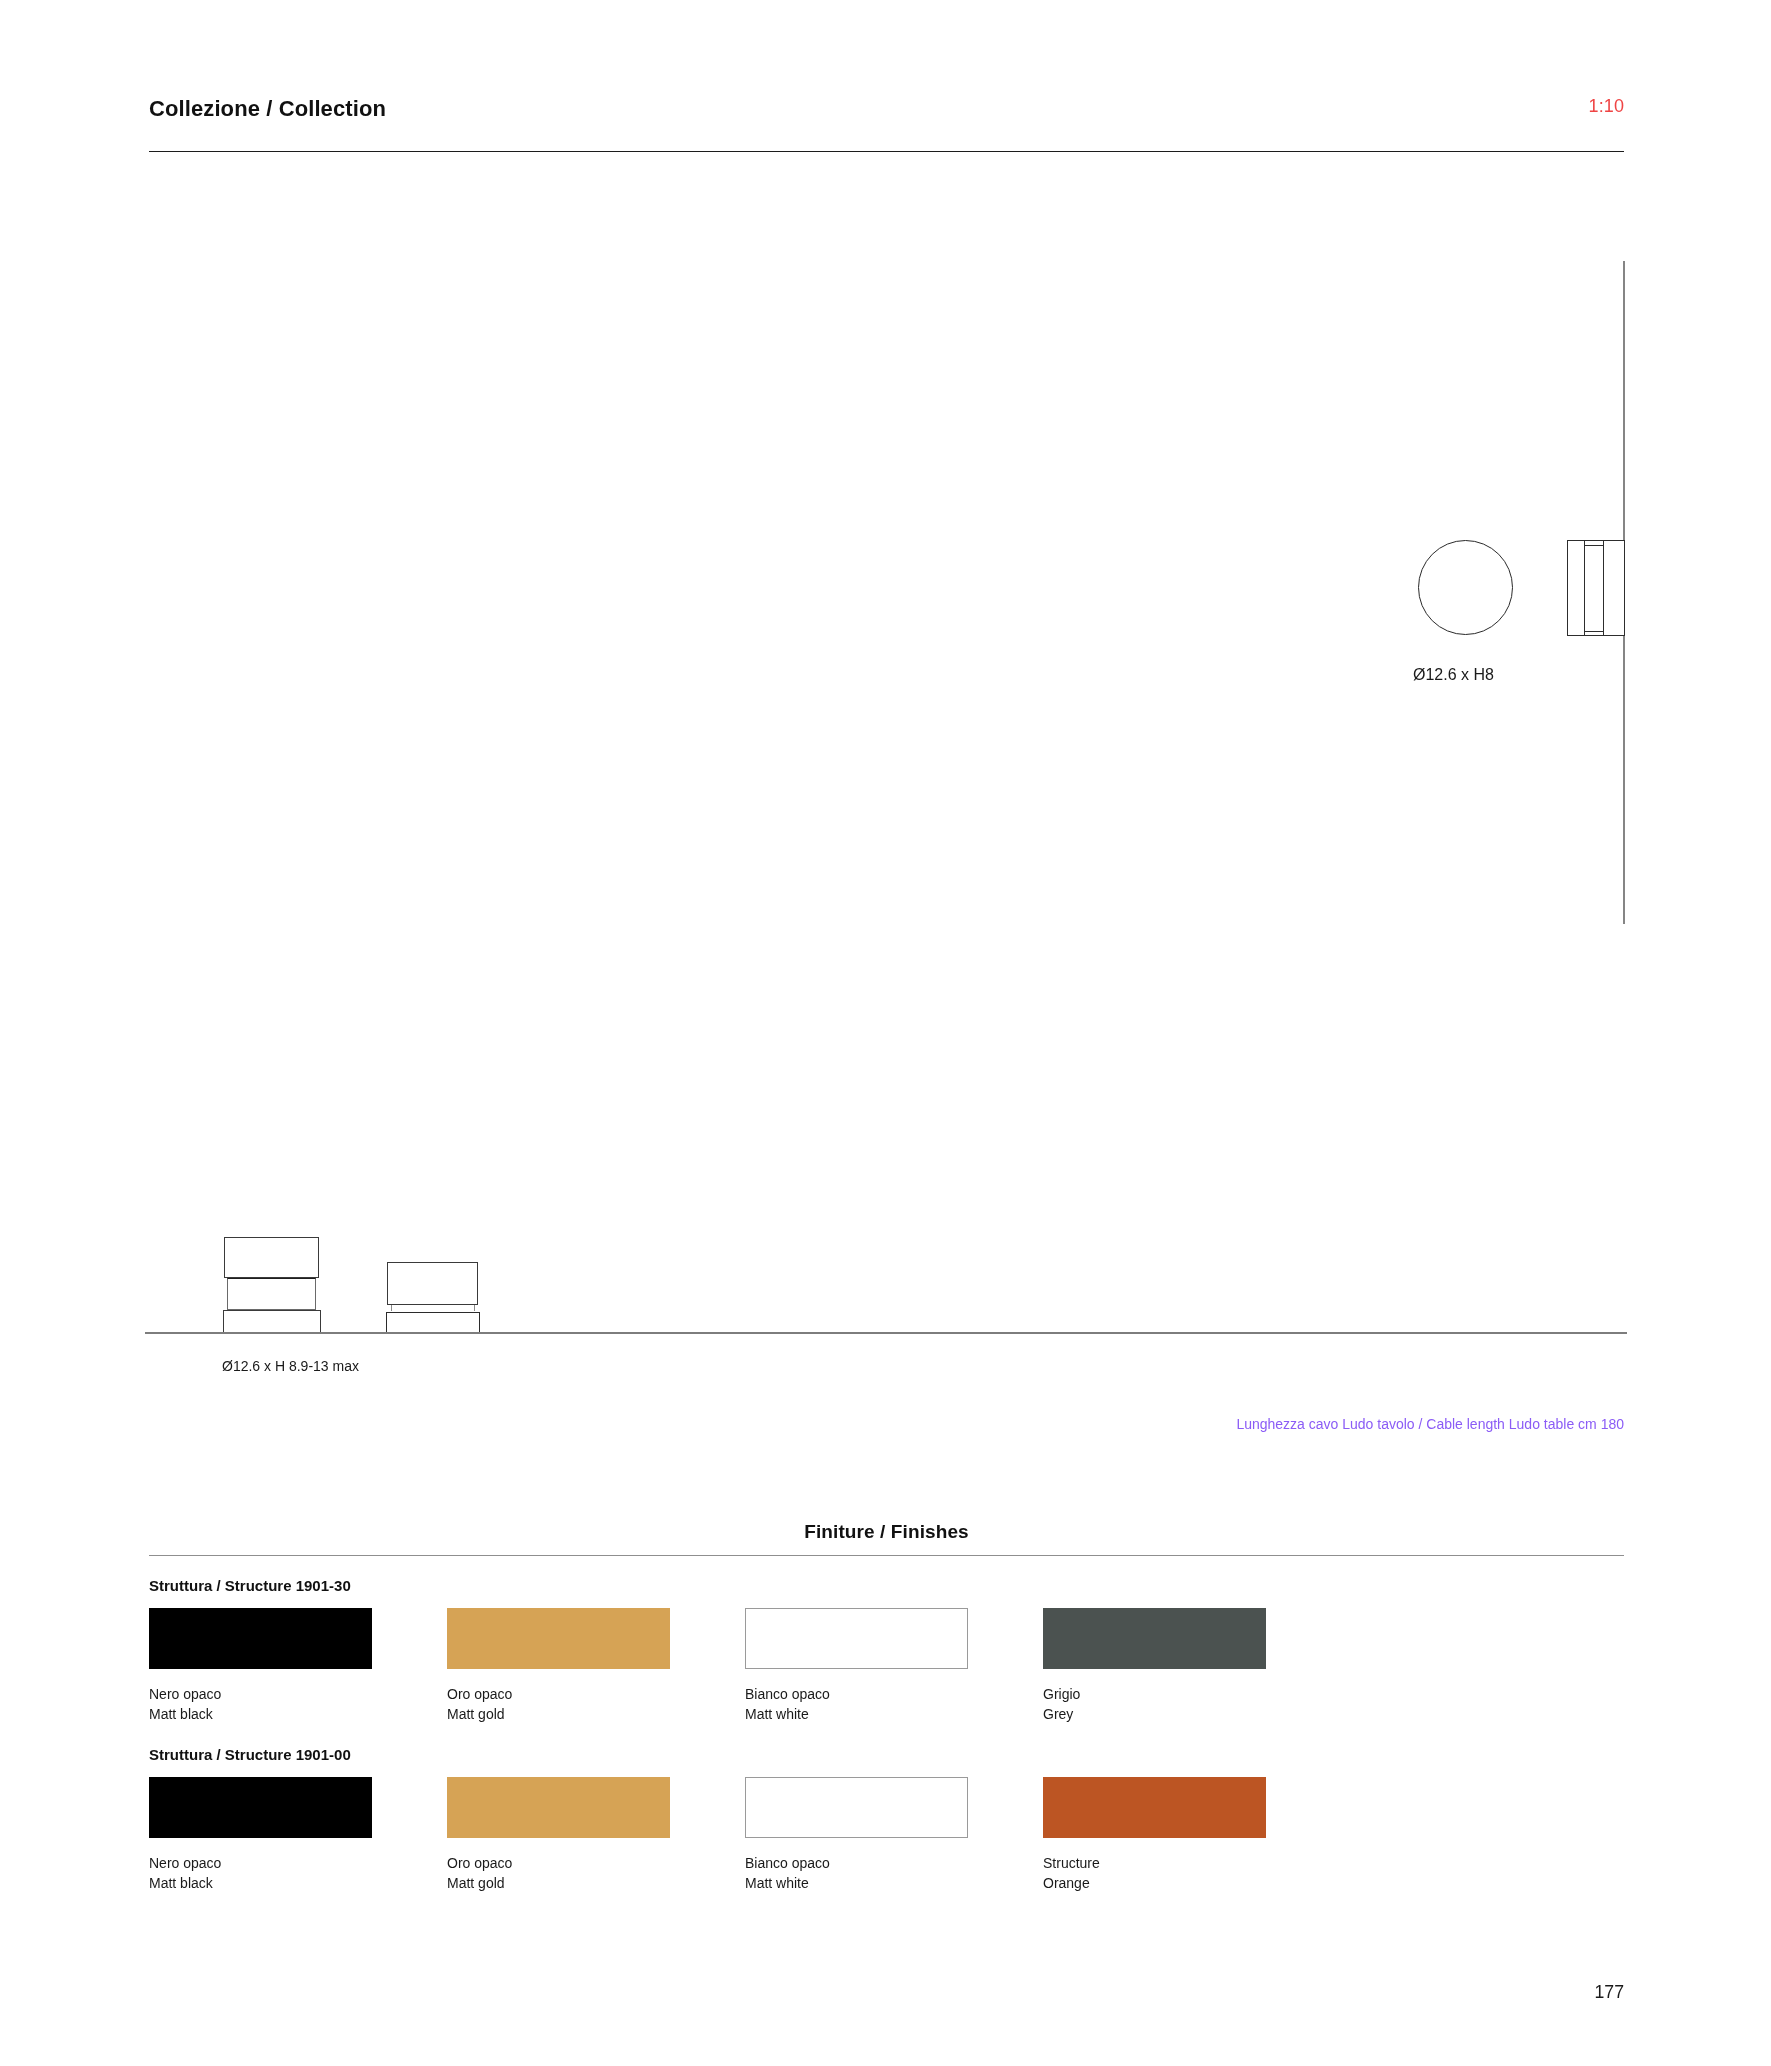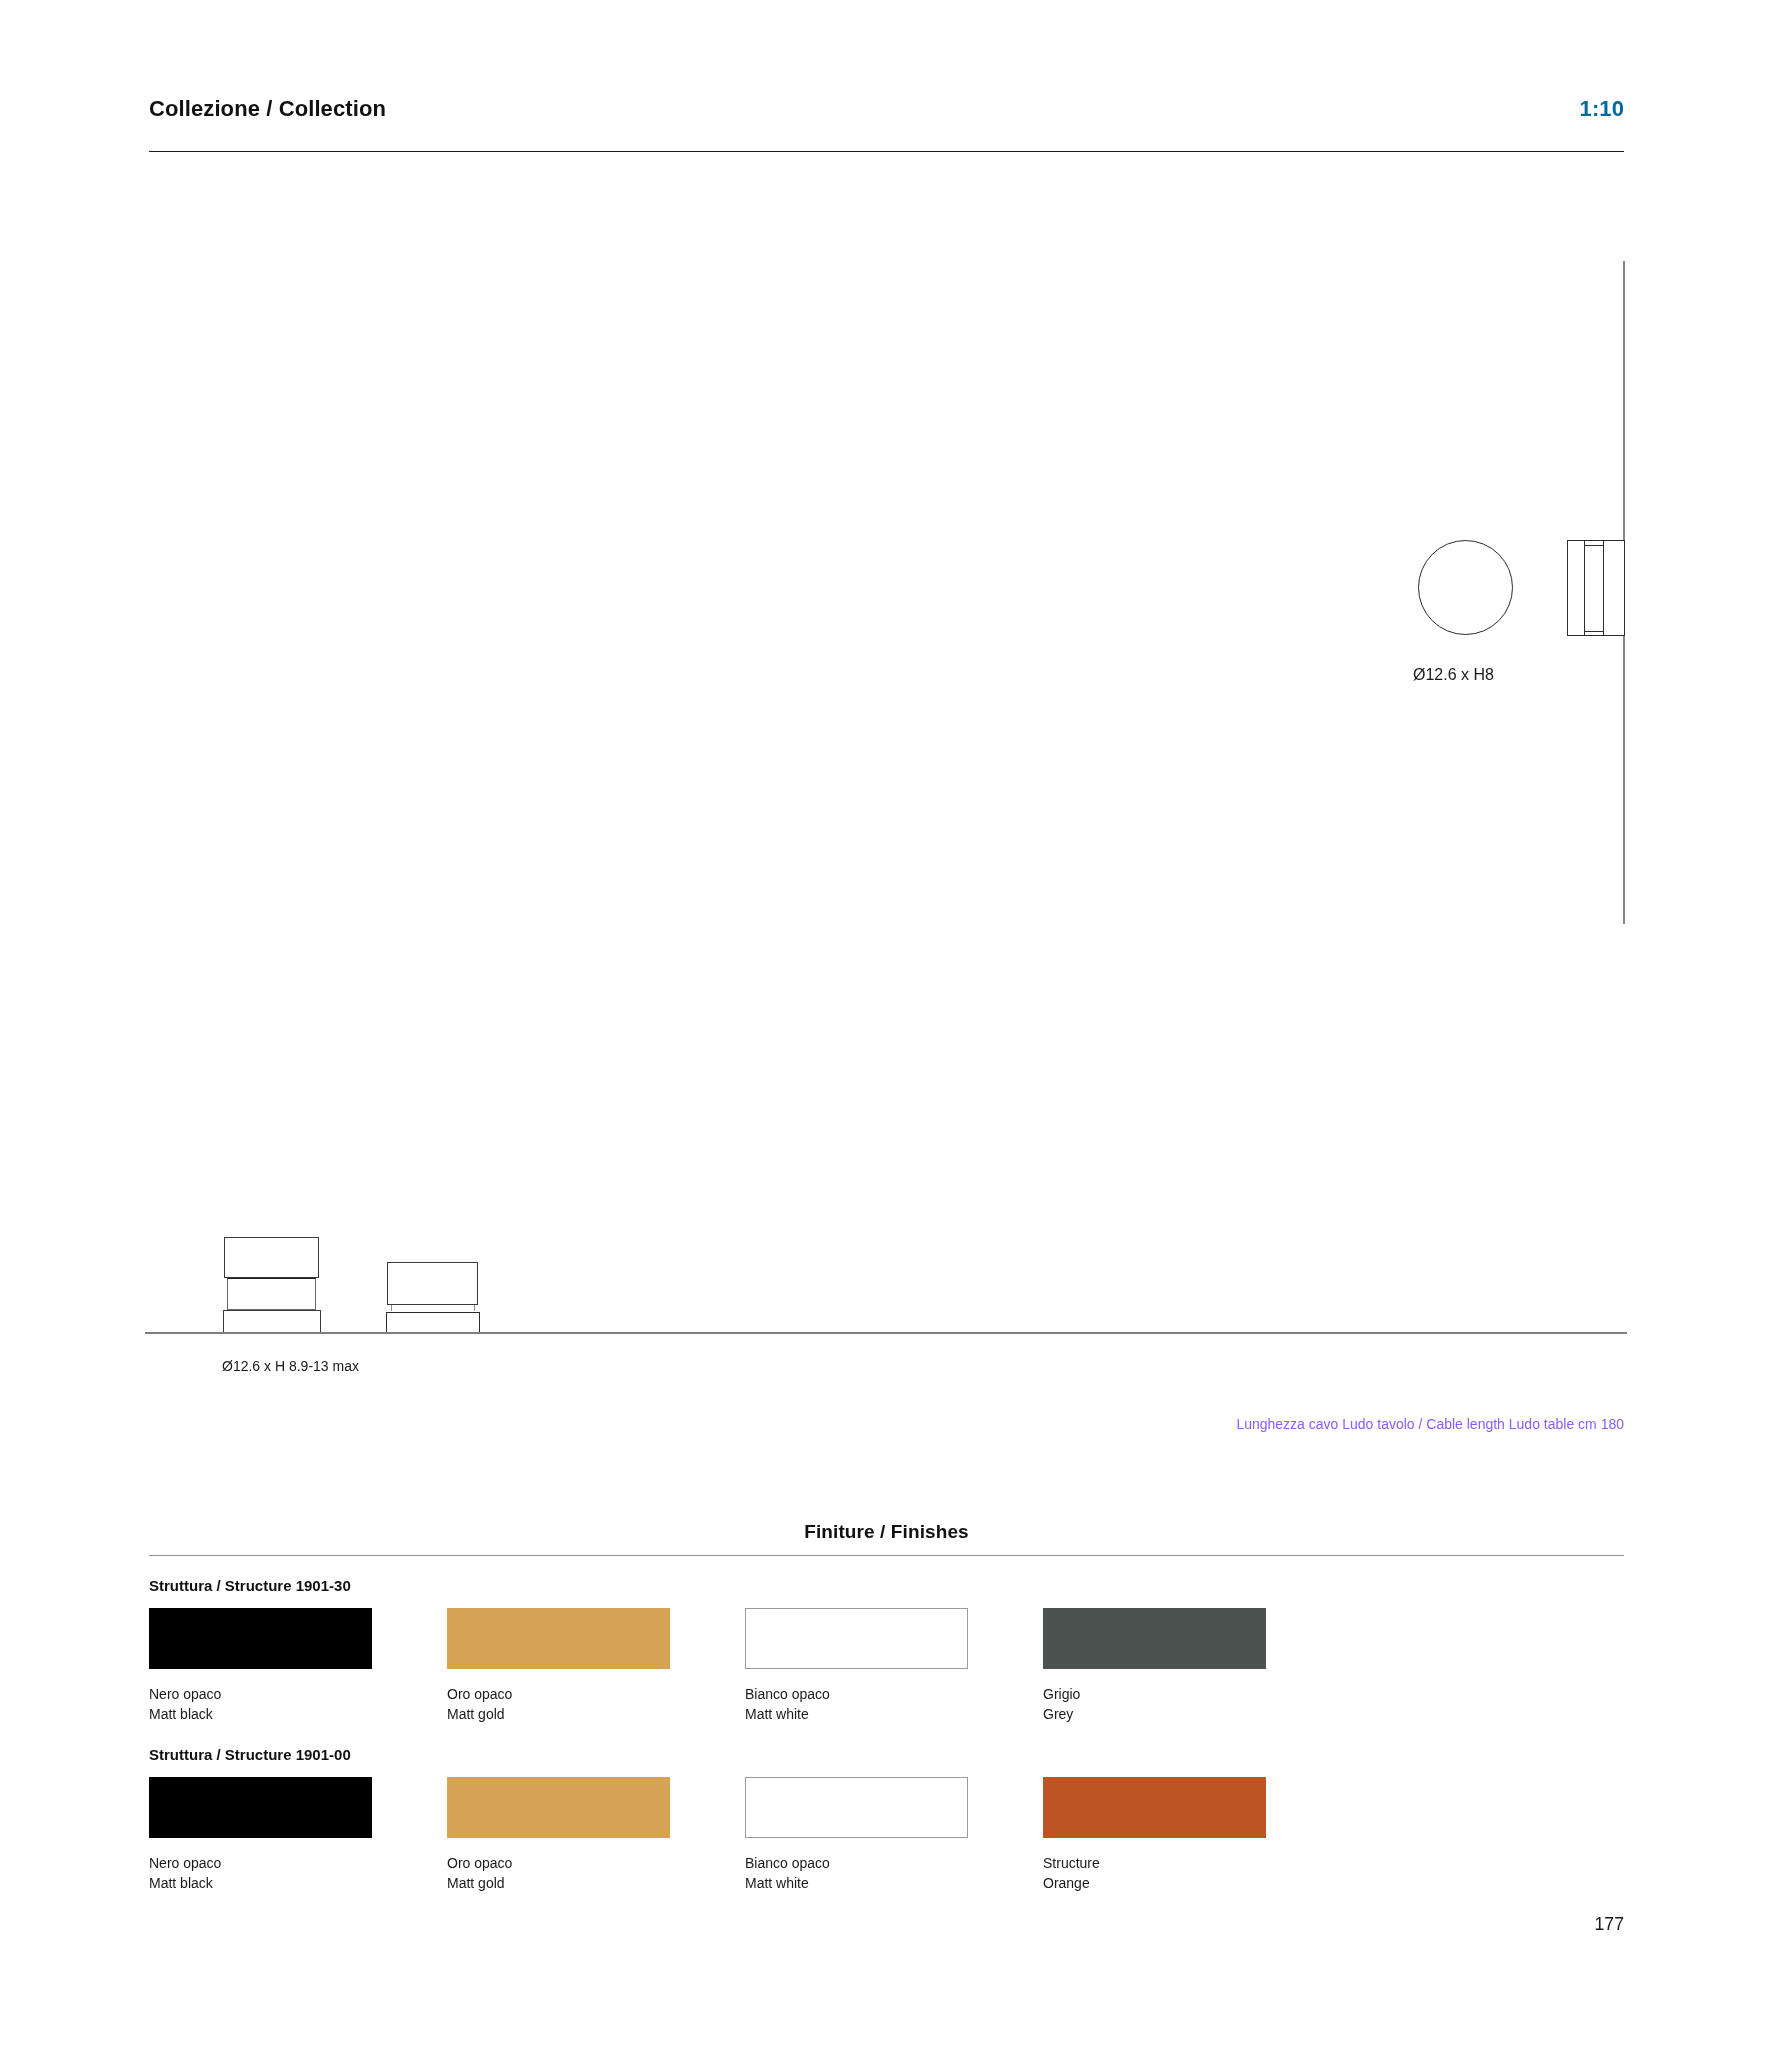--- a/index.html
+++ b/index.html
@@ -35,24 +35,24 @@
     top: 0;
     font-size: 22px;
     font-weight: 700;
     letter-spacing: 0.1px;
     color: #111111;
   }
   .header-scale {
     position: absolute;
     right: 0;
     top: 0;
-    font-size: 22px;
-    font-weight: 700;
+    font-size: 18px;
+    font-weight: 400;
     letter-spacing: 0.1px;
-    color: #0369a1;
+    color: #ef4444;
   }
   .header-rule {
     position: absolute;
     left: 149px;
     top: 151px;
     width: 1475px;
     height: 1.4px;
     background: #1c1c1c;
   }
 
@@ -246,21 +246,21 @@
     line-height: 1.45;
     color: #1a1a1a;
   }
   .swatch-it { display: block; }
   .swatch-en { display: block; }
 
   
   .page-number {
     position: absolute;
     right: 147px;
-    top: 1914px;
+    top: 1982px;
     font-size: 17.7px;
     color: #1a1a1a;
   }
 </style>
 </head>
 <body>
 
 <div class="page">
 
   <div class="header">

